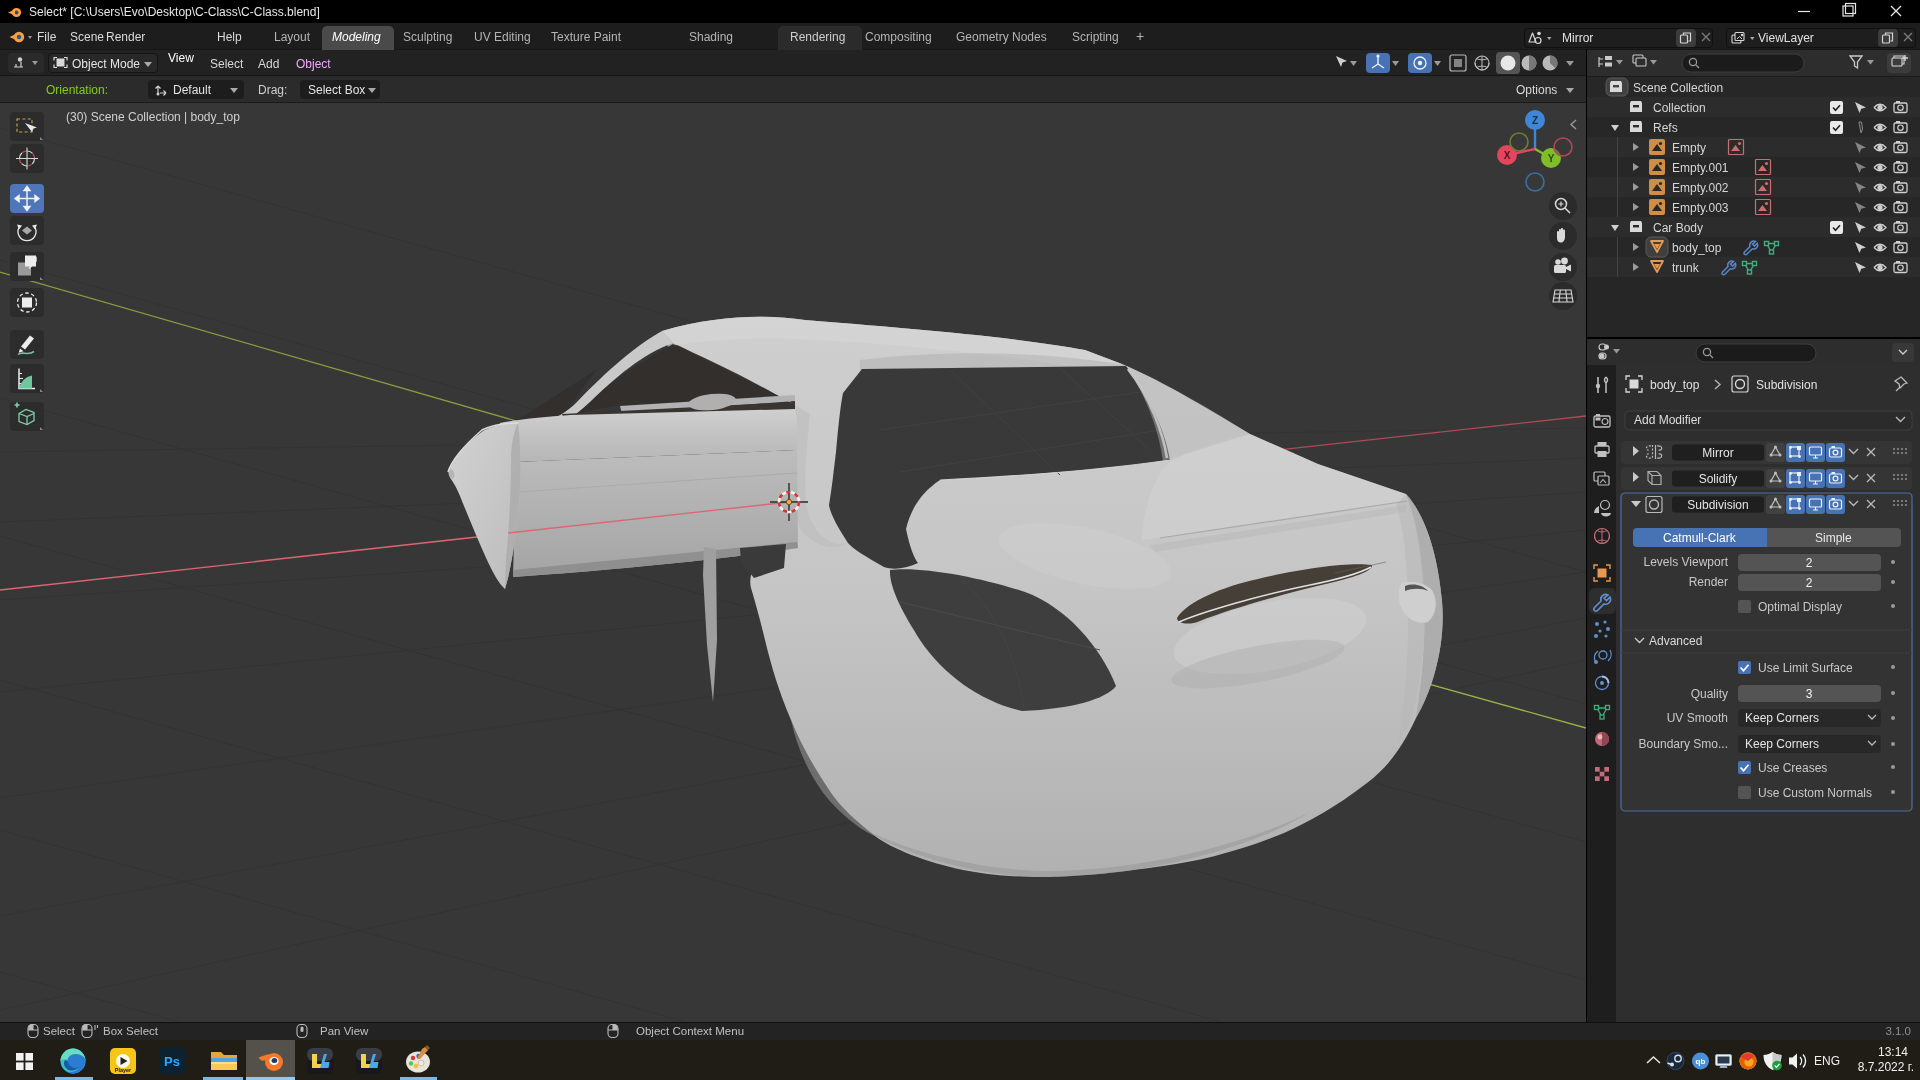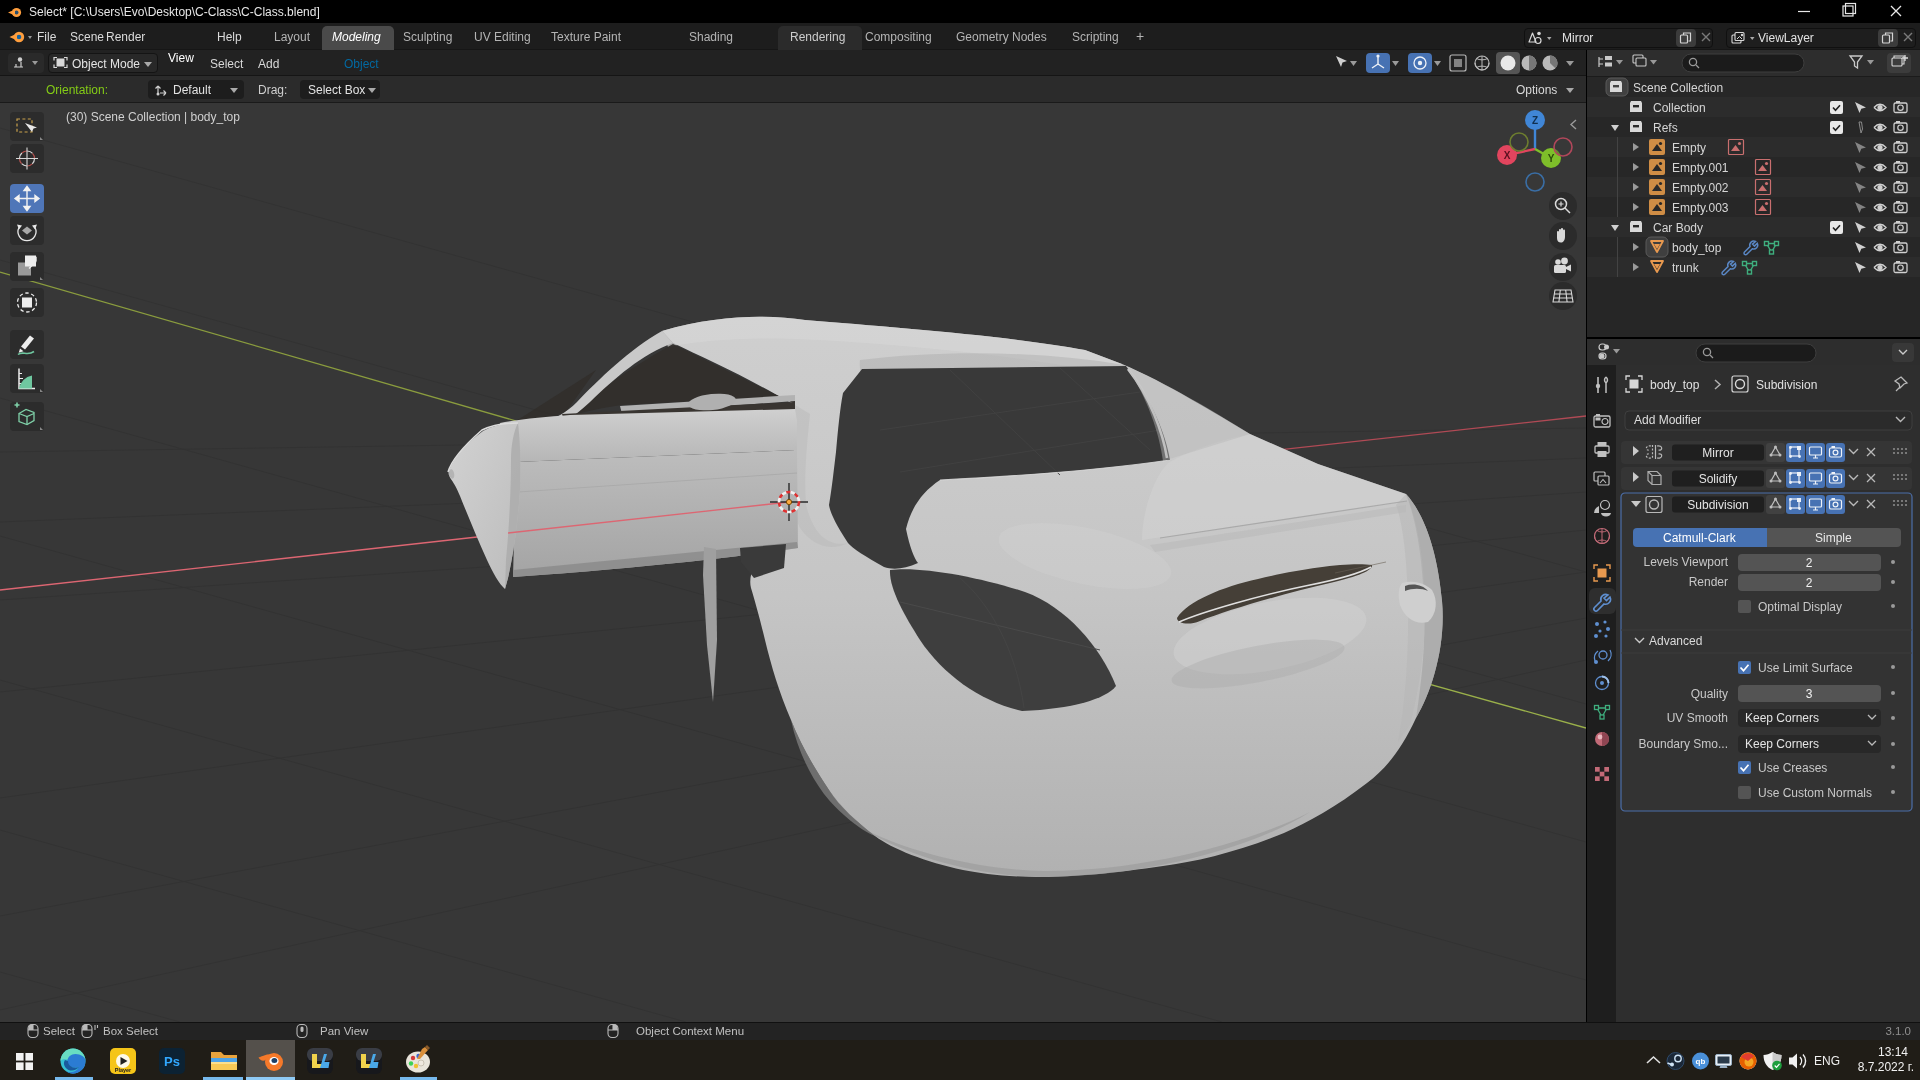--- a/index.html
+++ b/index.html
@@ -100,21 +100,21 @@
  <rect x="3.5" y="2.5" width="8" height="8" fill="#d8d8d8"></rect>
  <path d="M1,4.5 l0,-3 l3,0 M11,1.5 l3,0 l0,3 M14,8.5 l0,3 l-3,0 M4,11.5 l-3,0 l0,-3" fill="none" stroke="#d8d8d8" stroke-width="1.2"></path>
 </svg>
 <div class="t" style="left:72px;top:58px;color:#e4e4e4;">Object Mode</div>
 <svg class="a" style="left:142px;top:60px" width="12" height="8" viewBox="0 0 12 8">
     <path d="M2,2 l8,0 l-4,5 z" fill="#a9a9a9"></path>
   </svg>
 <div class="t" style="left:168px;top:52px;color:#ffffff;">View</div>
 <div class="t" style="left:210px;top:58px;color:#d8d8d8;">Select</div>
 <div class="t" style="left:258px;top:58px;color:#d8d8d8;">Add</div>
-<div class="t" style="left:296px;top:58px;color:#0369a1;margin-left:48px;">Object</div>
+<div class="t" style="left:296px;top:58px;color:#f0abfc;">Object</div>
 
 <svg class="a" style="left:1330px;top:52px" width="252" height="22" viewBox="0 0 252 22">
 
  <path d="M6,4 l5,11 l1.5,-4.5 l4.5,-1.5 z" fill="#cfcfcf"></path>
  <path d="M20,9 l7,0 l-3.5,5 z" fill="#9a9a9a"></path>
 
  <rect x="36" y="1" width="24" height="20" rx="4" fill="#4772b3"></rect>
  <path d="M48,4 l0,8 M48,12 l-6,4 M48,12 l6,4" stroke="#eef2f8" stroke-width="1.4" fill="none"></path>
  <circle cx="48" cy="4" r="1.6" fill="#eef2f8"></circle>
  <path d="M62,9 l7,0 l-3.5,5 z" fill="#9a9a9a"></path>

